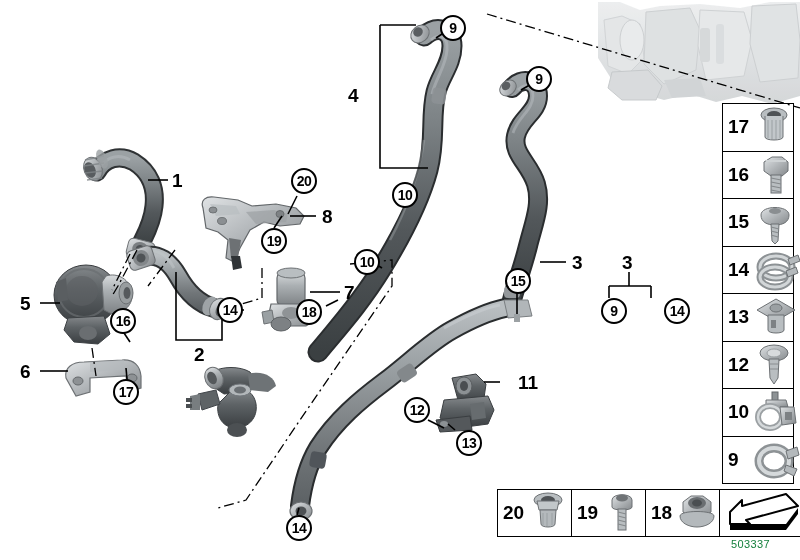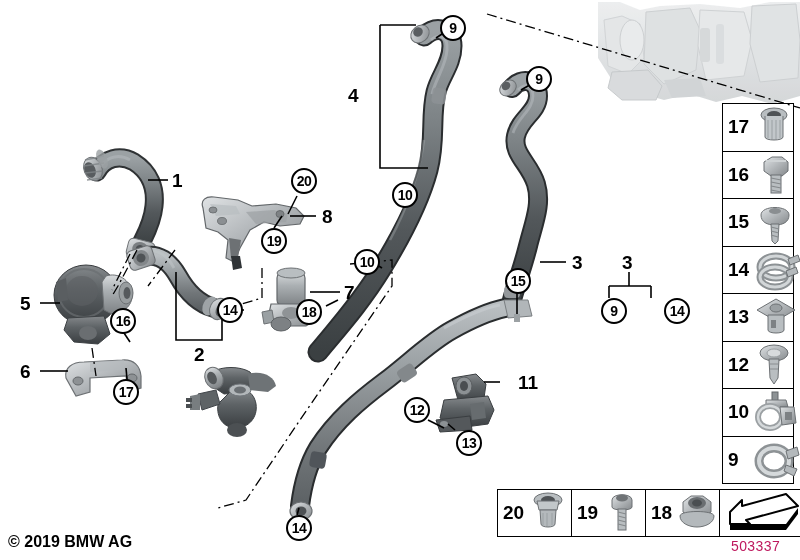--- a/index.html
+++ b/index.html
@@ -26,21 +26,21 @@
 
   
   #botrow{position:absolute;left:497px;top:489px;height:48px;border:1.5px solid #000;
           box-sizing:border-box;display:flex;z-index:30;background:#fff;}
   .bcell{width:74px;border-right:1.5px solid #000;box-sizing:border-box;
          display:flex;align-items:center;position:relative;}
   .bcell:last-child{border-right:none;width:88px;}
   .bnum{font-weight:bold;font-size:19px;margin-left:5px;width:24px;flex:none;}
   .bart{flex:1;height:100%;position:relative;}
 
-  #drawno{position:absolute;left:731px;top:538px;font-size:14px;color:#be185d;
+  #drawno{position:absolute;left:731px;top:538px;font-size:11px;color:#15803d;
           letter-spacing:.4px;z-index:40;}
   #copy{position:absolute;left:8px;top:533px;font-size:16px;font-weight:bold;color:#000;z-index:40;}
 
   svg{position:absolute;left:0;top:0;}
   #art{z-index:10;}
   #lines{z-index:36;}
 </style>
 </head>
 <body>
 
@@ -464,15 +464,14 @@
       <div class="bart">
         <svg width="86" height="44" viewBox="0 0 86 44">
           <path d="M10 22 L22 10 L22 16 L66 4 L78 16 L26 30 L30 34 L10 34 Z" fill="#ffffff" stroke="#000" stroke-width="2" stroke-linejoin="round"></path>
           <path d="M10 34 L66 34 L78 18 L78 24 L66 40 L10 40 Z" fill="#000"></path>
         </svg>
       </div>
     </div>
   </div>
 
   <div id="drawno">503337</div>
-  <div id="copy">© 2019 BMW AG</div>
 
 </div>
 
 </body></html>

